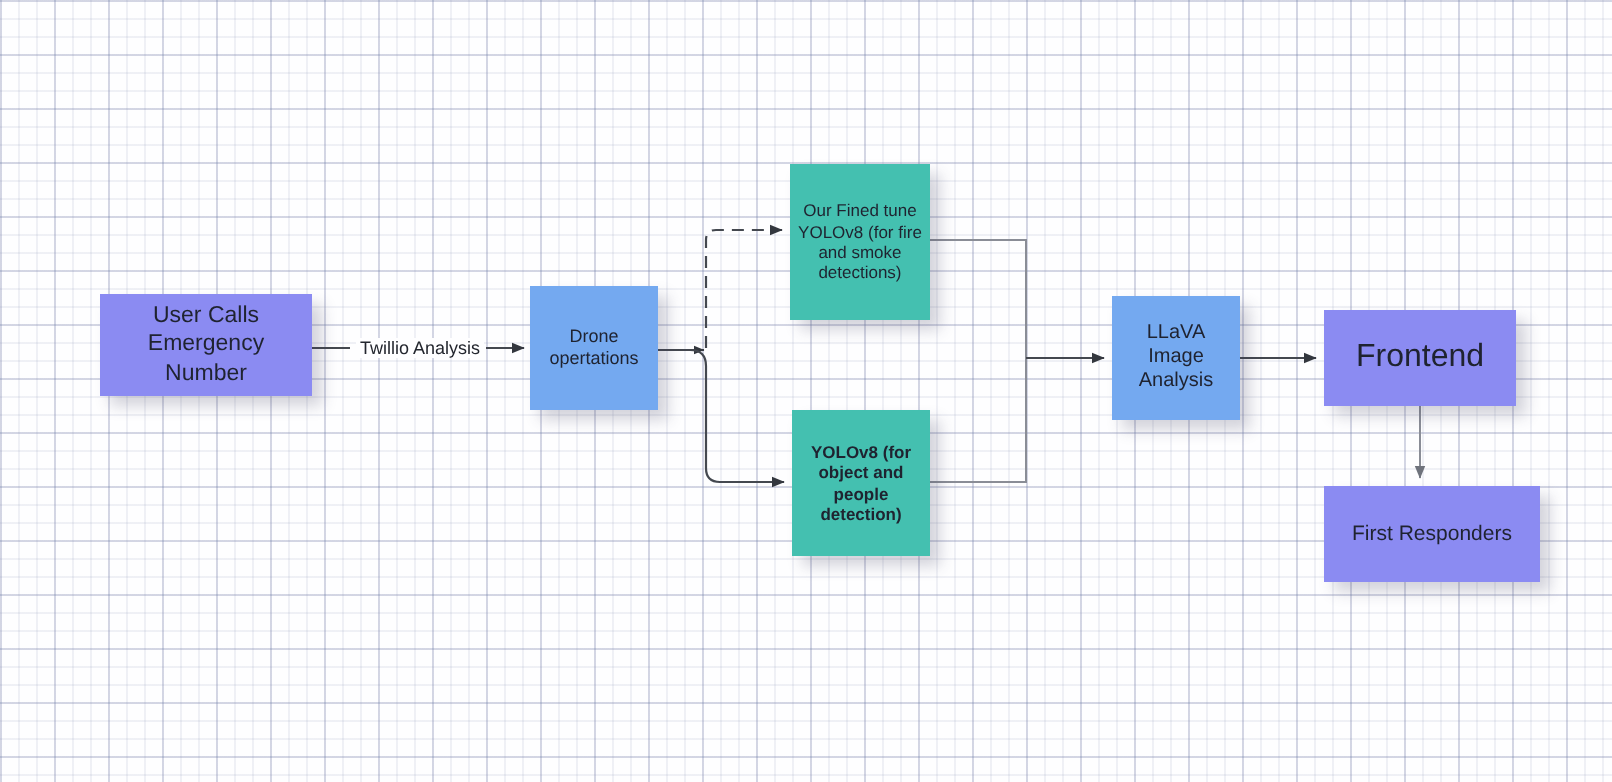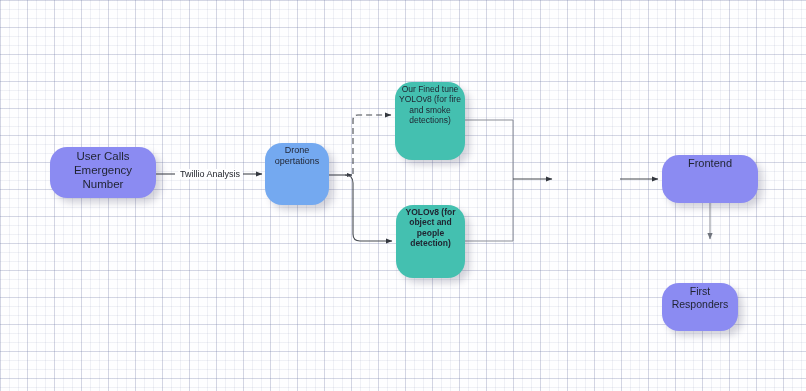--- a/index.html
+++ b/index.html
@@ -16,38 +16,37 @@
     background-image:
       linear-gradient(to right, rgba(120,130,170,.11) 1px, transparent 1px),
       linear-gradient(to bottom, rgba(120,130,170,.11) 1px, transparent 1px),
       linear-gradient(to right, rgba(110,120,165,.22) 1px, transparent 1px),
       linear-gradient(to bottom, rgba(110,120,165,.22) 1px, transparent 1px);
     background-size:9px 9px, 9px 9px, 27px 27px, 27px 27px;
     background-position:0 0, 0 0, 0 0, 0 0;
   }
   .node{
     position:absolute;
-    display:flex;align-items:flex-start;justify-content:center;
+    display:flex;align-items:center;justify-content:center;
     text-align:center;
     color:#1f2330;
     box-sizing:border-box;
     line-height:1.22;
     box-shadow:5px 5px 7px rgba(60,60,90,.22);
     padding:2px 4px;
     white-space:pre-line;
     z-index:3;
-    border-radius:17px;
   }
   .n-user{left:50px;top:147px;width:106px;height:51px;background:#8b8bf2;font-size:11.5px;}
   .n-drone{left:265px;top:143px;width:64px;height:62px;background:#74a9f0;font-size:9px;}
   .n-fire{left:395px;top:82px;width:70px;height:78px;background:#44c0b0;font-size:8.5px;}
   .n-object{left:396px;top:205px;width:69px;height:73px;background:#44c0b0;font-size:8.5px;font-weight:bold;}
   .n-llava{left:556px;top:148px;width:64px;height:62px;background:#74a9f0;font-size:10px;}
-  .n-frontend{left:662px;top:155px;width:96px;height:48px;background:#8b8bf2;font-size:11px;}
-  .n-responders{left:662px;top:243px;width:76px;height:48px;background:#8b8bf2;font-size:10.5px;margin-top:40px;}
+  .n-frontend{left:662px;top:155px;width:96px;height:48px;background:#8b8bf2;font-size:16px;}
+  .n-responders{left:662px;top:243px;width:108px;height:48px;background:#8b8bf2;font-size:10.5px;}
   svg.edges{position:absolute;left:0;top:0;width:806px;height:391px;z-index:2;}
   .edge{stroke:#44484f;stroke-width:1.1px;fill:none;}
   .edge-dash{stroke:#44484f;stroke-width:1.1px;fill:none;stroke-dasharray:6 4;}
   .edge-thin{stroke:#8a8d96;stroke-width:1px;fill:none;}
   .edge-label{
     position:absolute;z-index:4;
     font-size:9px;color:#23262e;
     background:#fefeff;
     padding:0 2px;
     white-space:nowrap;
@@ -109,20 +108,25 @@
 detections)</span>
   </div>
 
   <div class="node n-object">
     <span>YOLOv8 (for
 object and
 people
 detection)</span>
   </div>
 
+  <div class="node n-llava">
+    <span>LLaVA
+Image
+Analysis</span>
+  </div>
 
   <div class="node n-frontend">
     <span>Frontend</span>
   </div>
 
   <div class="node n-responders">
     <span>First Responders</span>
   </div>
 
   <div class="edge-label lbl-twillio">Twillio Analysis</div>

